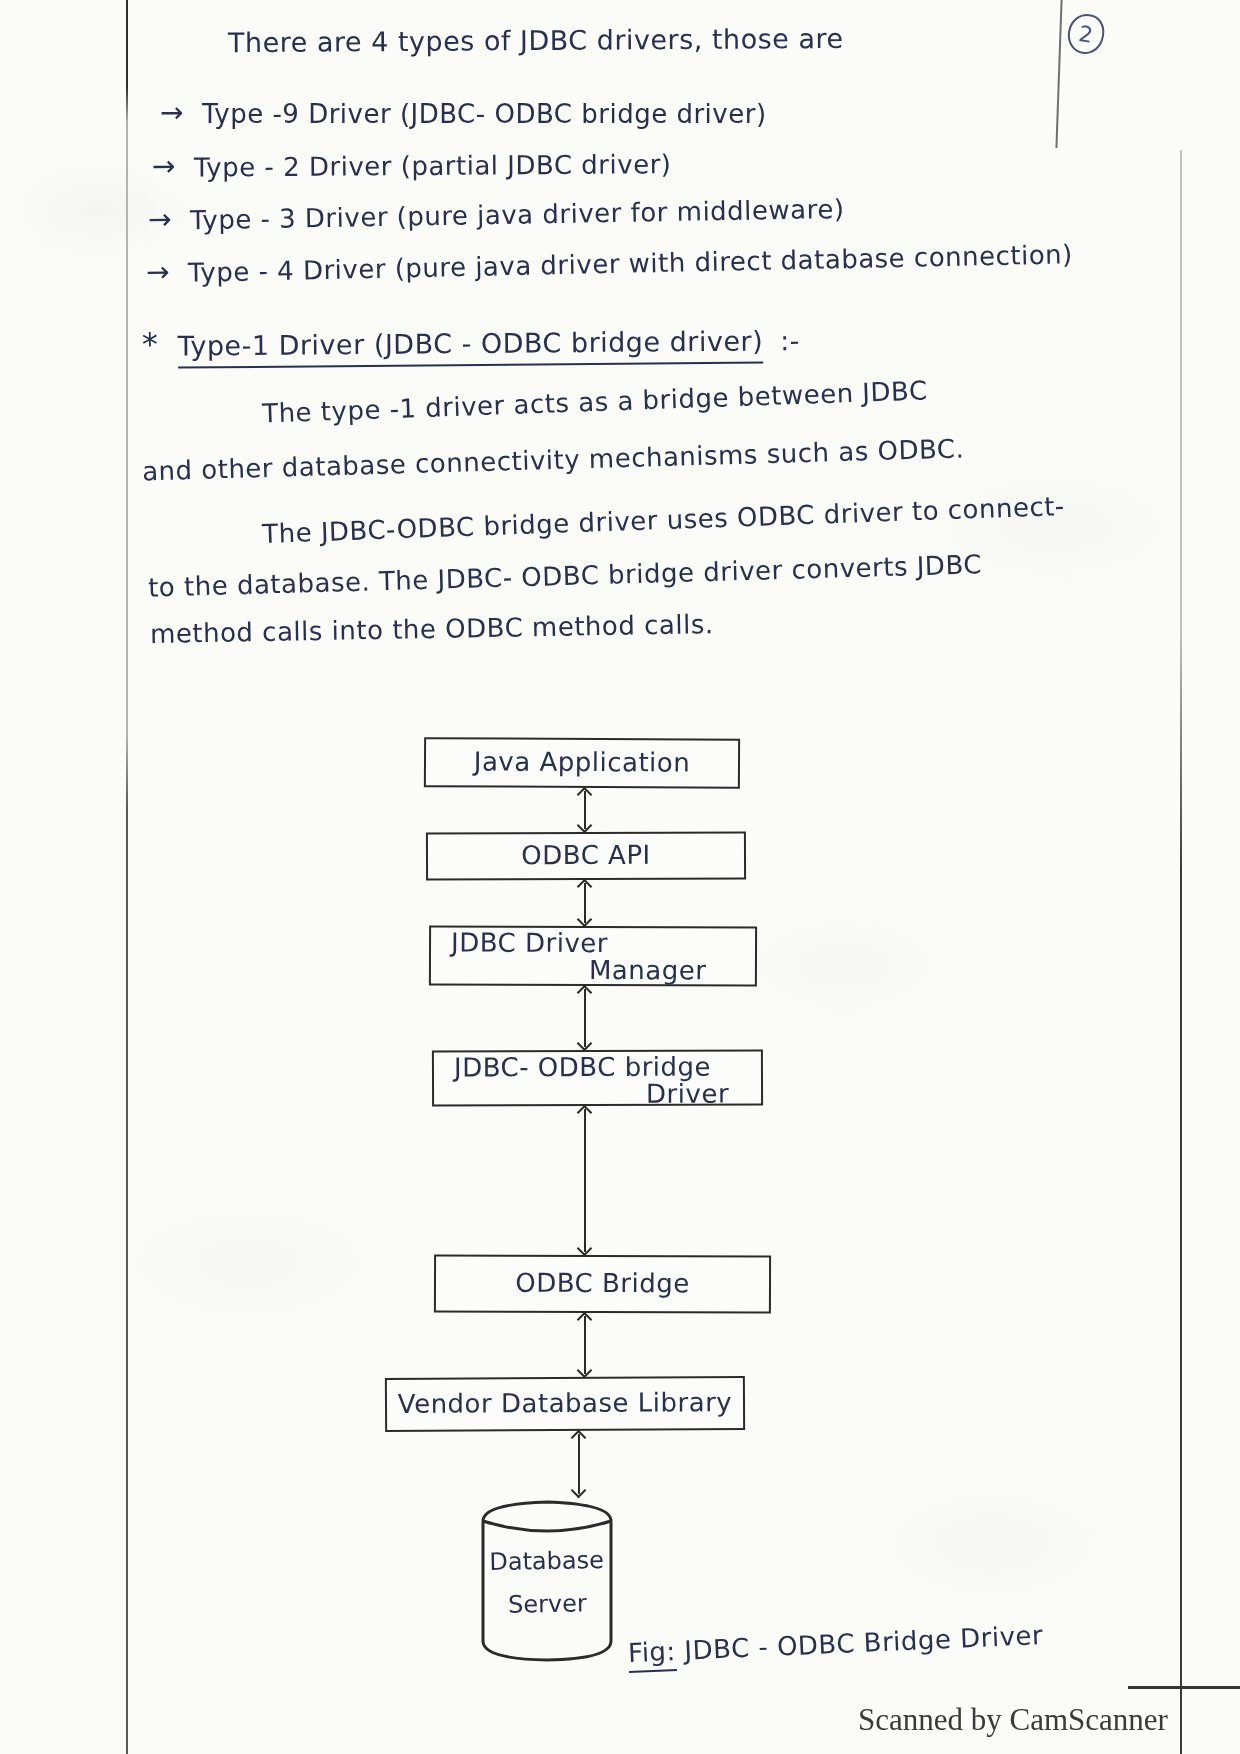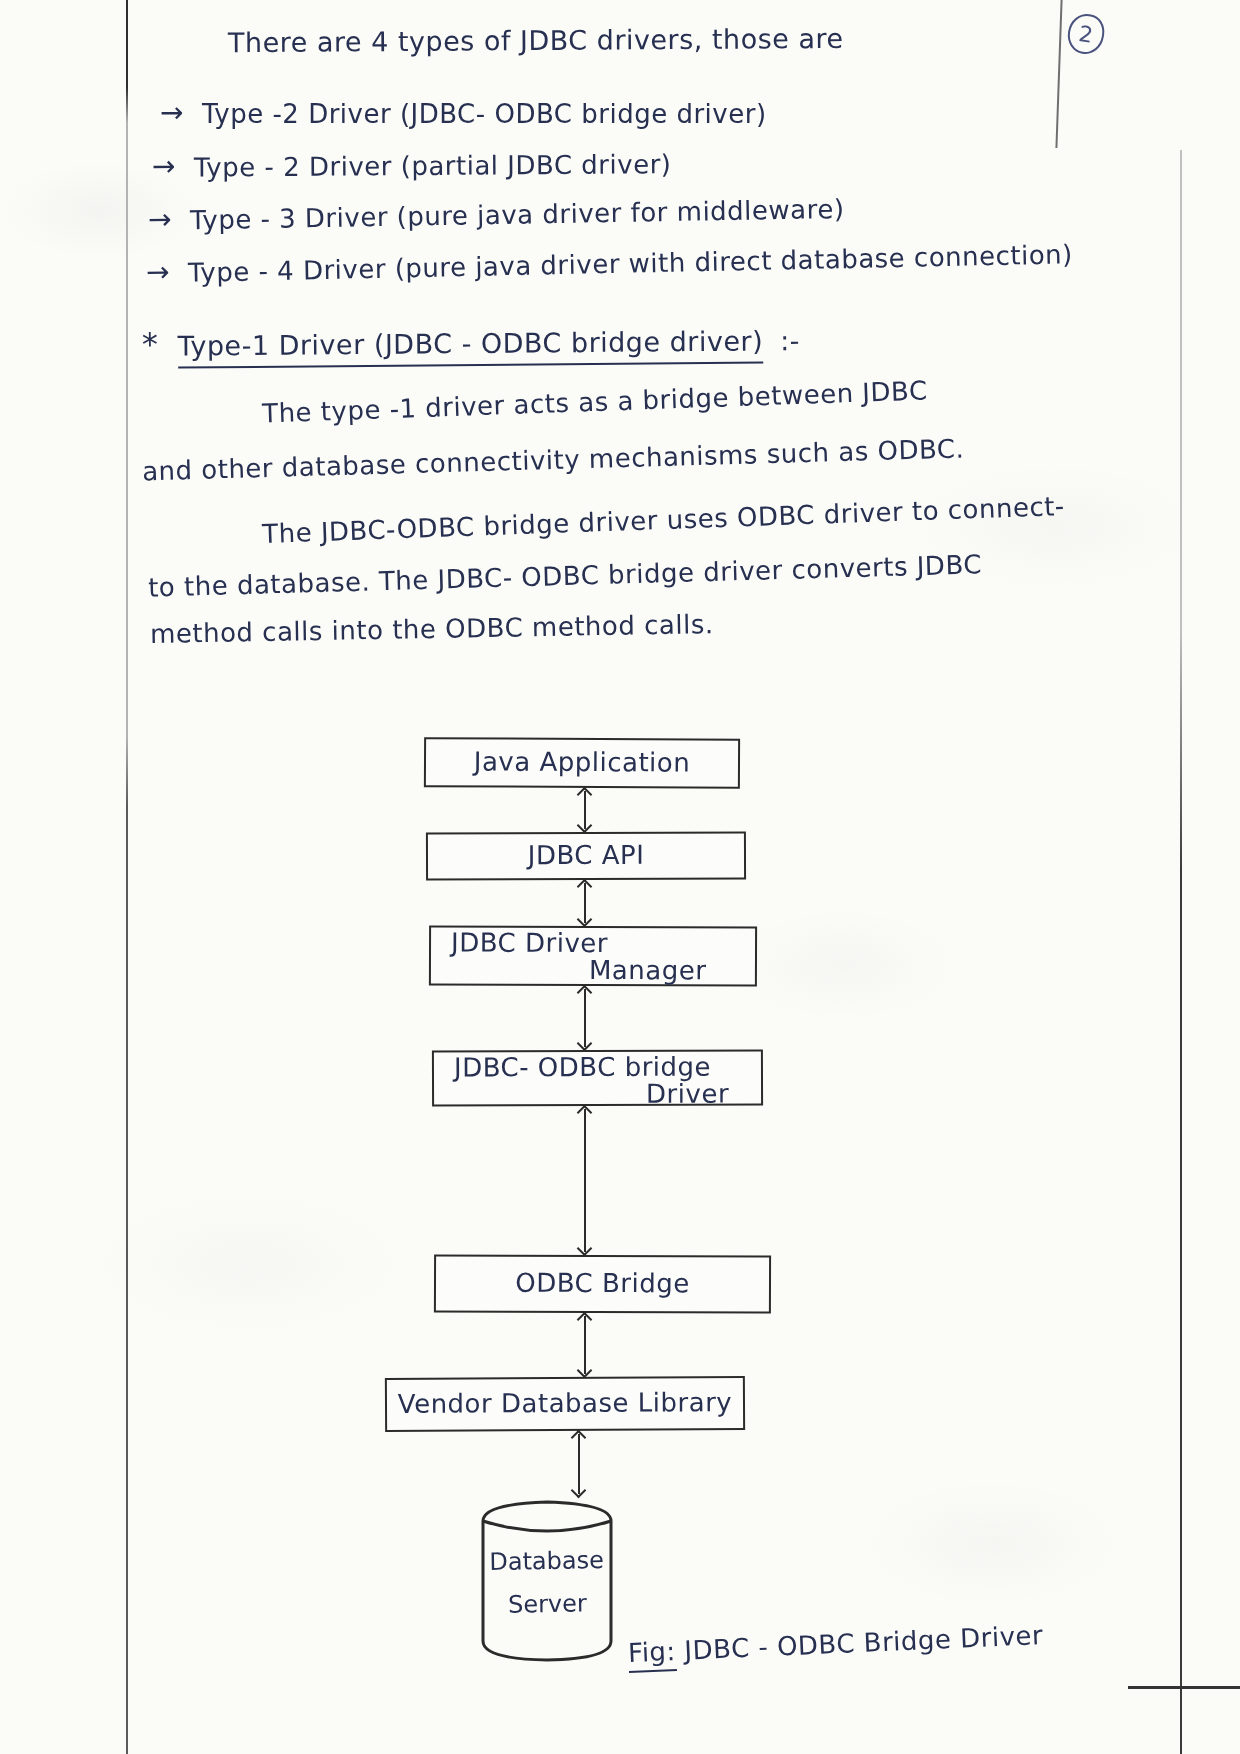--- a/index.html
+++ b/index.html
@@ -96,21 +96,21 @@
   <div class="edge-bottom-h"></div>
 
   <div class="page-number">
     <span>2</span>
   </div>
 
   <div class="hand title-line">There are 4 types of JDBC drivers, those are</div>
 
   <div class="hand list-row row-1">
     <span class="arrow-glyph">→</span>
-    <span>Type -2  Driver (JDBC- ODBC bridge driver)</span>
+    <span>Type -9  Driver (JDBC- ODBC bridge driver)</span>
   </div>
   <div class="hand list-row row-2">
     <span class="arrow-glyph">→</span>
     <span>Type - 2  Driver (partial JDBC driver)</span>
   </div>
   <div class="hand list-row row-3">
     <span class="arrow-glyph">→</span>
     <span>Type - 3  Driver (pure java driver for middleware)</span>
   </div>
   <div class="hand list-row row-4">
@@ -134,21 +134,21 @@
     <div class="bl">Java Application</div>
   </div>
 
   <div class="connector conn-1">
     <span class="ah ah-up"></span>
       <span class="stem"></span>
       <span class="ah ah-down"></span>
   </div>
 
   <div class="box box-2 center">
-    <div class="bl">JDBC API</div>
+    <div class="bl">ODBC API</div>
   </div>
 
   <div class="connector conn-2">
     <span class="ah ah-up"></span>
       <span class="stem"></span>
       <span class="ah ah-down"></span>
   </div>
 
   <div class="box box-3">
     <div class="bl bl-0">JDBC  Driver</div>
@@ -199,14 +199,15 @@
   <div class="cyl-label">
     <div>Database</div>
     <div>Server</div>
   </div>
 
   <div class="hand caption">
     <span class="fig-u">Fig:</span>
     <span>JDBC - ODBC  Bridge Driver</span>
   </div>
 
+  <div class="footer">Scanned by CamScanner</div>
 
 </div>
 
 </body></html>

